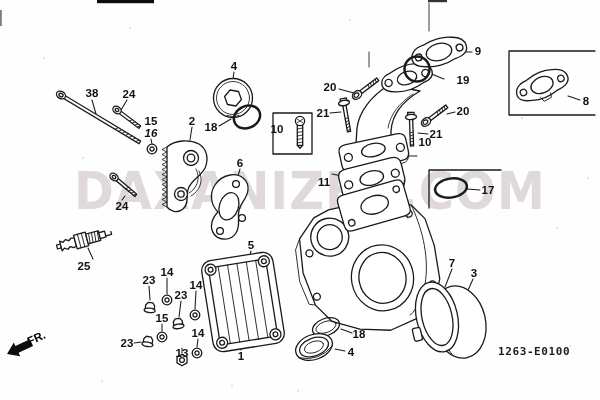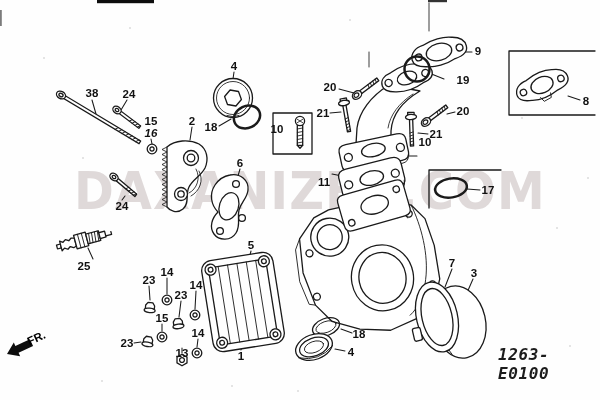--- a/index.html
+++ b/index.html
@@ -7,21 +7,21 @@
          font-family:"Liberation Sans",sans-serif;}
   #wm{position:absolute;left:74px;top:166px;z-index:1;white-space:nowrap;
       font-family:"DejaVu Sans",sans-serif;font-weight:800;font-size:48px;line-height:1;
       letter-spacing:1px;color:rgba(163,146,146,0.34);transform:scaleY(1.06);
       transform-origin:left top;pointer-events:none;}
   #art{position:absolute;left:0;top:0;z-index:2;}
   #labels{position:absolute;left:0;top:0;width:600px;height:400px;z-index:3;pointer-events:none;}
   .plabel{position:absolute;transform:translate(-50%,-50%);font-weight:bold;font-size:11.5px;
           color:#111;white-space:nowrap;font-family:"Liberation Sans",sans-serif;}
   #code{position:absolute;left:498px;top:345px;z-index:3;font-family:"DejaVu Sans Mono",monospace;
-        font-weight:bold;font-size:16px;letter-spacing:0.6px;color:#1c1c1c;font-style:italic;}
+        font-weight:bold;font-size:11px;letter-spacing:0.6px;color:#1c1c1c;}
   #fr{position:absolute;left:27px;top:332px;z-index:3;font-weight:bold;font-size:11.5px;
       color:#000;transform:rotate(-25deg);font-family:"Liberation Sans",sans-serif;}
   .ln{stroke:#1a1a1a;stroke-width:1.3;fill:none;stroke-linecap:round;stroke-linejoin:round;}
   .fw{fill:#fff;}
   .thin{stroke-width:0.85;}
   .bold2{stroke-width:2.5;}
   .ldr{stroke:#1a1a1a;stroke-width:1.05;fill:none;stroke-linecap:round;}
   .blk{fill:#0d0d0d;stroke:none;}
   .spk{fill:#8a8a8a;opacity:.5;stroke:none;}
 </style>

